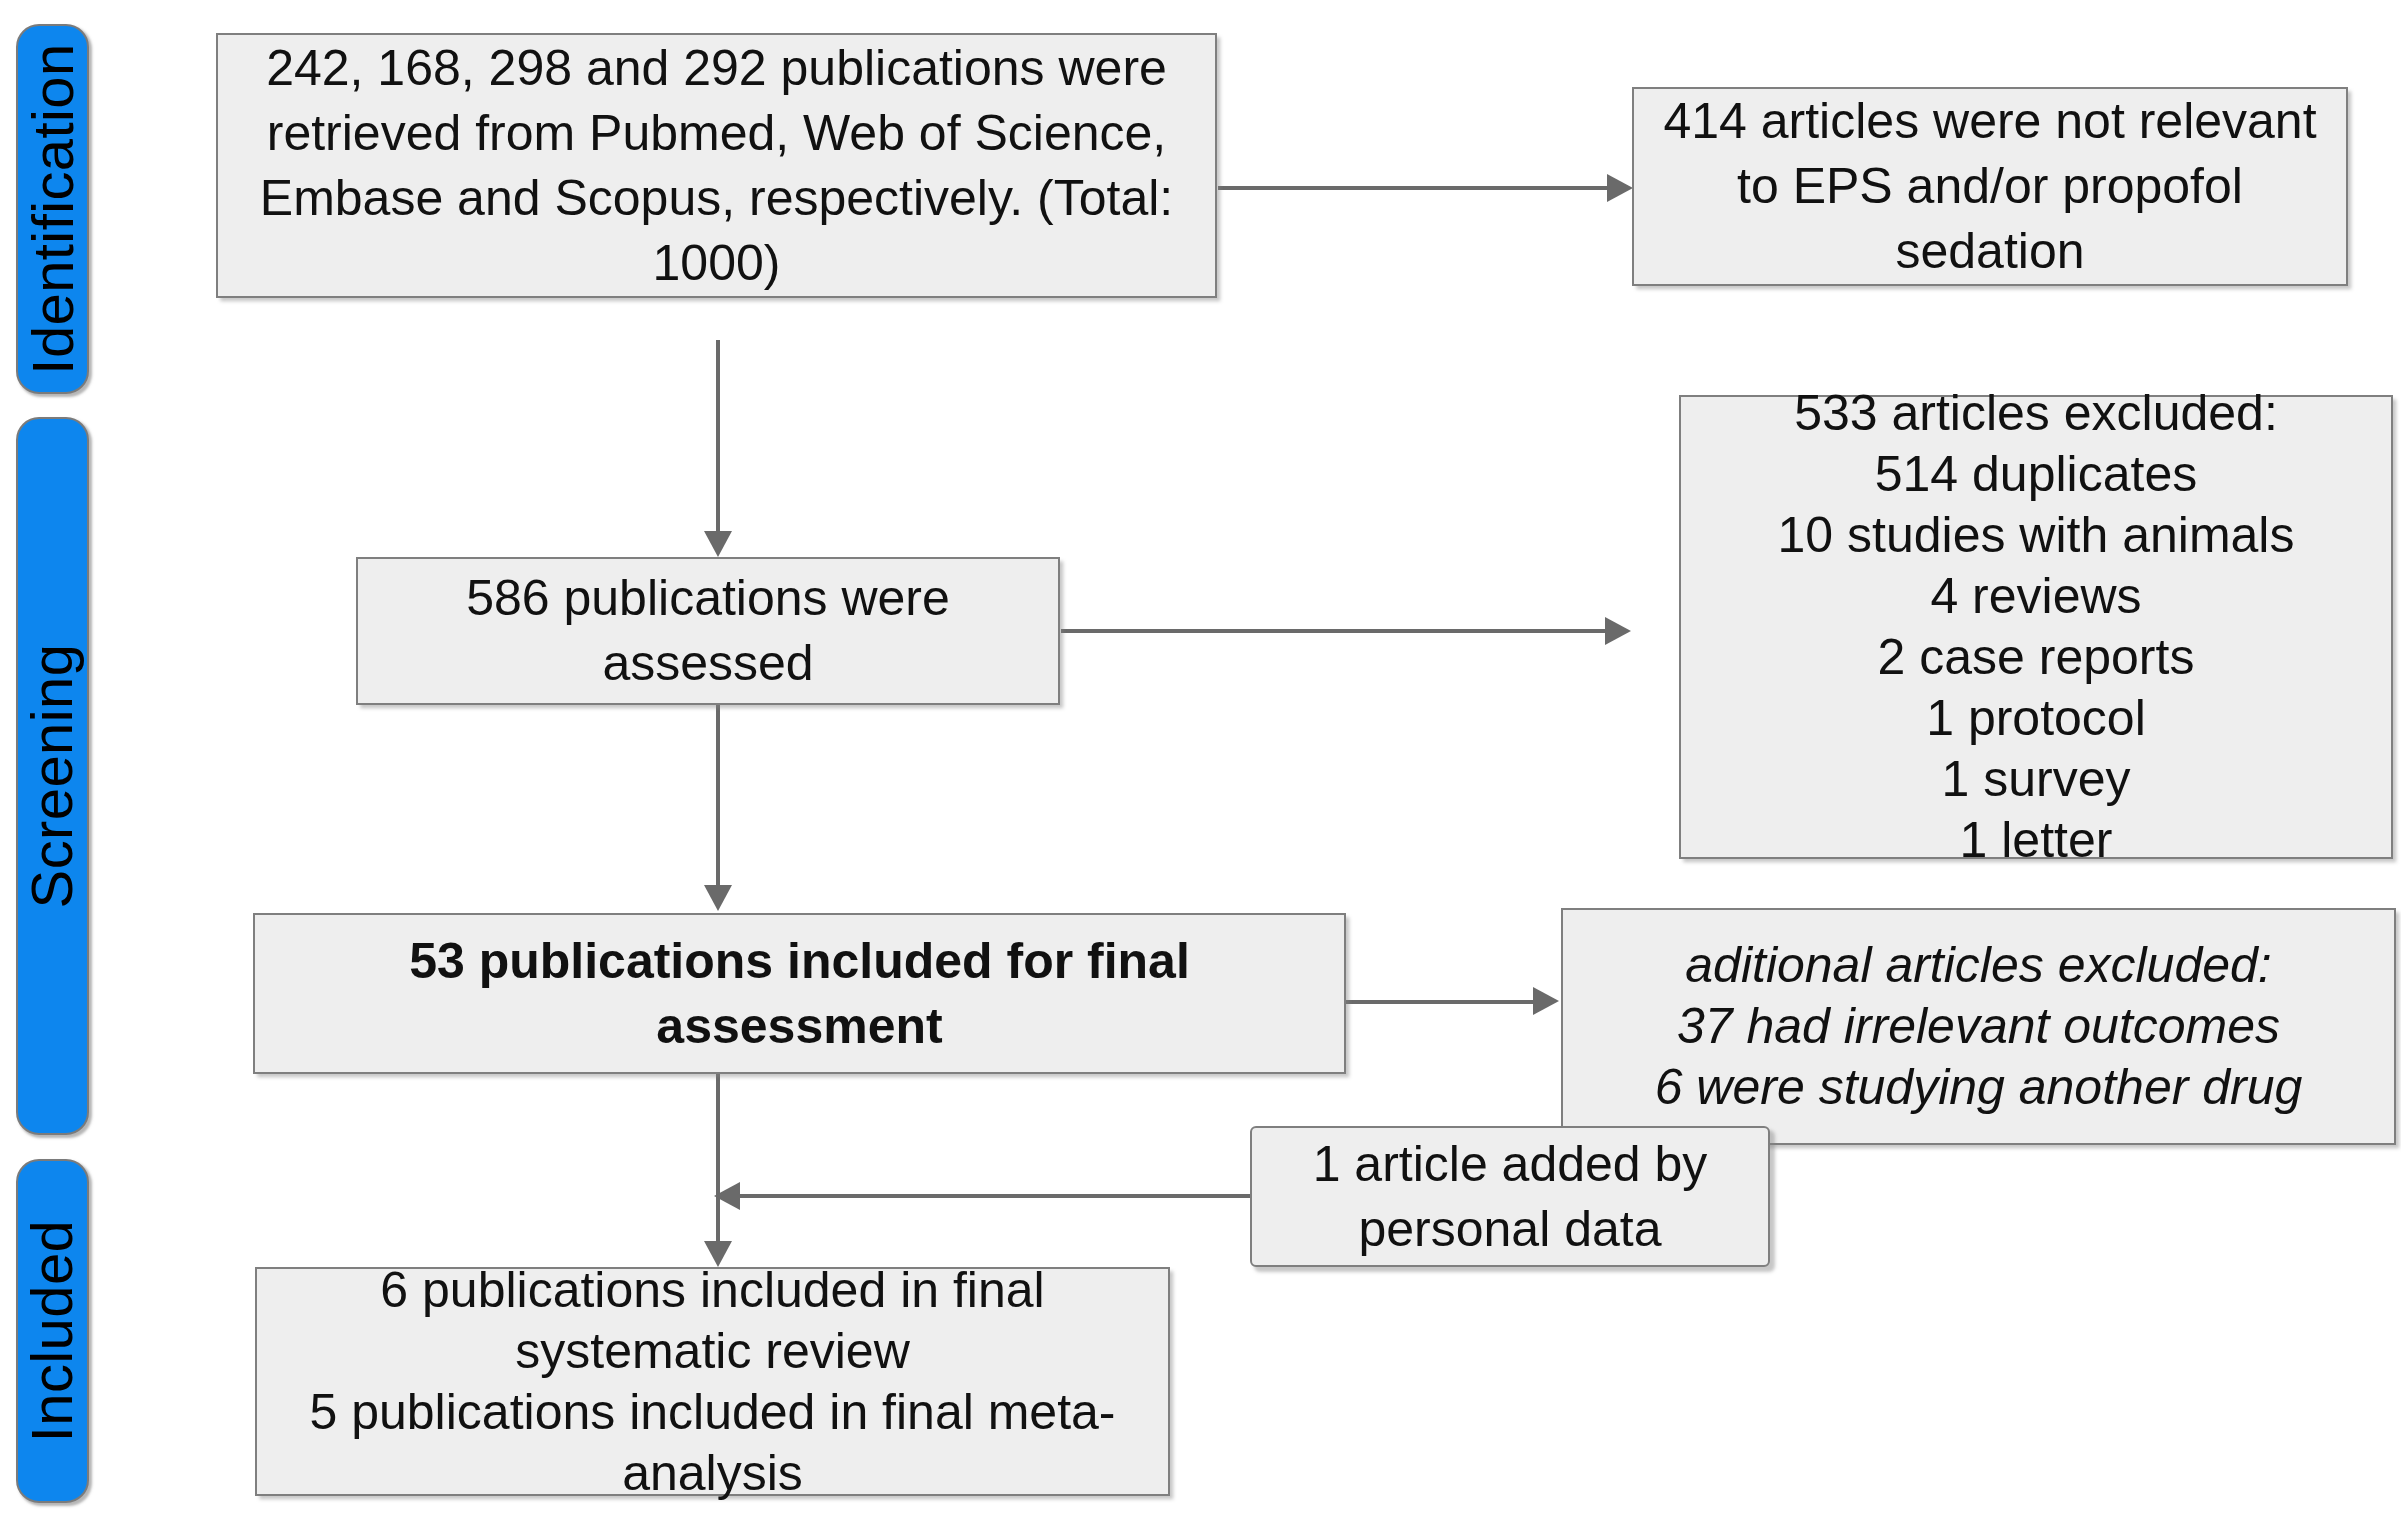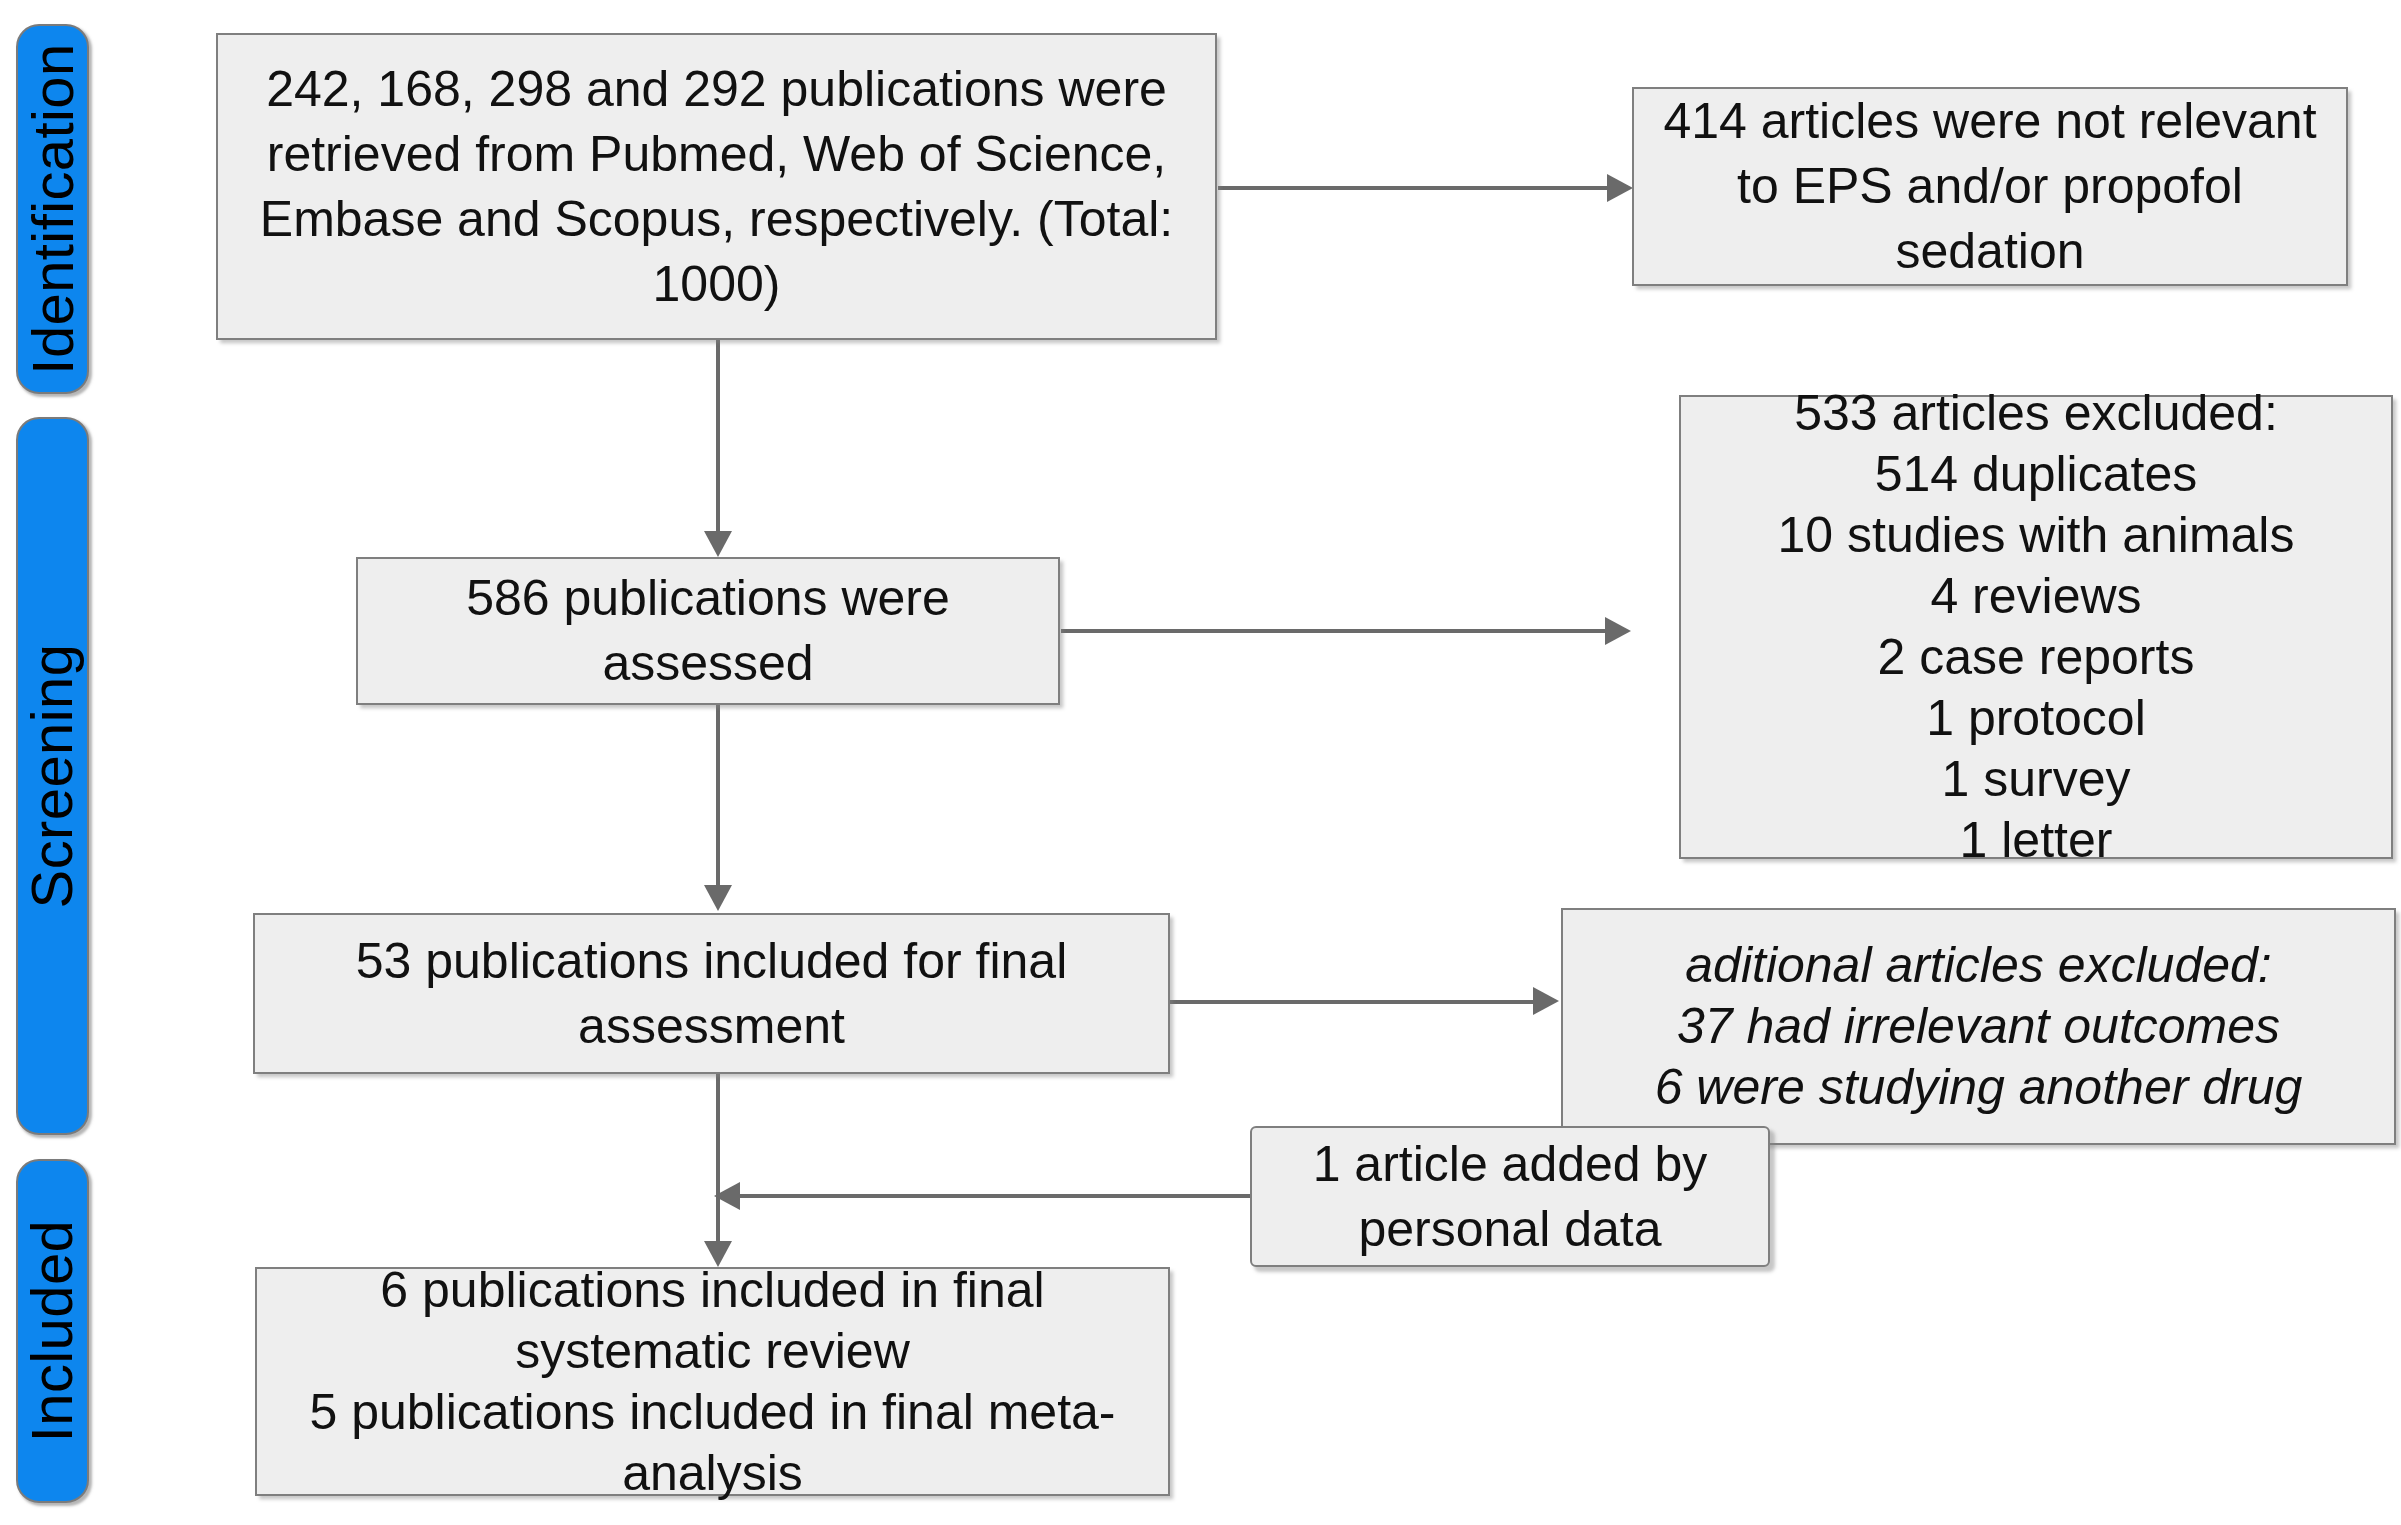--- a/index.html
+++ b/index.html
@@ -97,21 +97,21 @@
 
   <div class="conn h" style="left:1170px;top:1000px;width:367px;"></div>
   <div class="arrow right" style="left:1533px;top:987px;"></div>
 
   <div class="conn v" style="left:716px;top:1074px;height:175px;"></div>
   <div class="arrow down" style="left:704px;top:1241px;"></div>
 
   <div class="conn h" style="left:740px;top:1194px;width:510px;"></div>
   <div class="arrow left" style="left:714px;top:1182px;"></div>
 
-  <div class="node" style="left:216px;top:33px;width:1001px;height:307px;">
+  <div class="node" style="left:216px;top:33px;width:1001px;height:265px;">
     <div class="txt">242, 168, 298 and 292 publications were retrieved from Pubmed, Web of Science, Embase and Scopus, respectively. (Total: 1000)</div>
   </div>
 
   <div class="node" style="left:1632px;top:87px;width:716px;height:199px;">
     <div class="txt">414 articles were not relevant to EPS and/or propofol sedation</div>
   </div>
 
   <div class="node" style="left:356px;top:557px;width:704px;height:148px;justify-content:center;">
     <div class="txt">586 publications were assessed</div>
   </div>
@@ -120,21 +120,21 @@
     <div class="txt">533 articles excluded:
 514 duplicates
 10 studies with animals
 4 reviews
 2 case reports
 1 protocol
 1 survey
 1 letter</div>
   </div>
 
-  <div class="node" style="left:253px;top:913px;width:917px;height:161px;">
+  <div class="node" style="left:253px;top:913px;width:1093px;height:161px;font-weight:bold;">
     <div class="txt">53 publications included for final assessment</div>
   </div>
 
   <div class="node tight" style="left:1561px;top:908px;width:835px;height:237px;font-style:italic;">
     <div class="txt">aditional articles excluded:
 37 had irrelevant outcomes
 6 were studying another drug</div>
   </div>
 
   <div class="node" style="left:1250px;top:1126px;width:520px;height:141px;border-radius:6px;">

